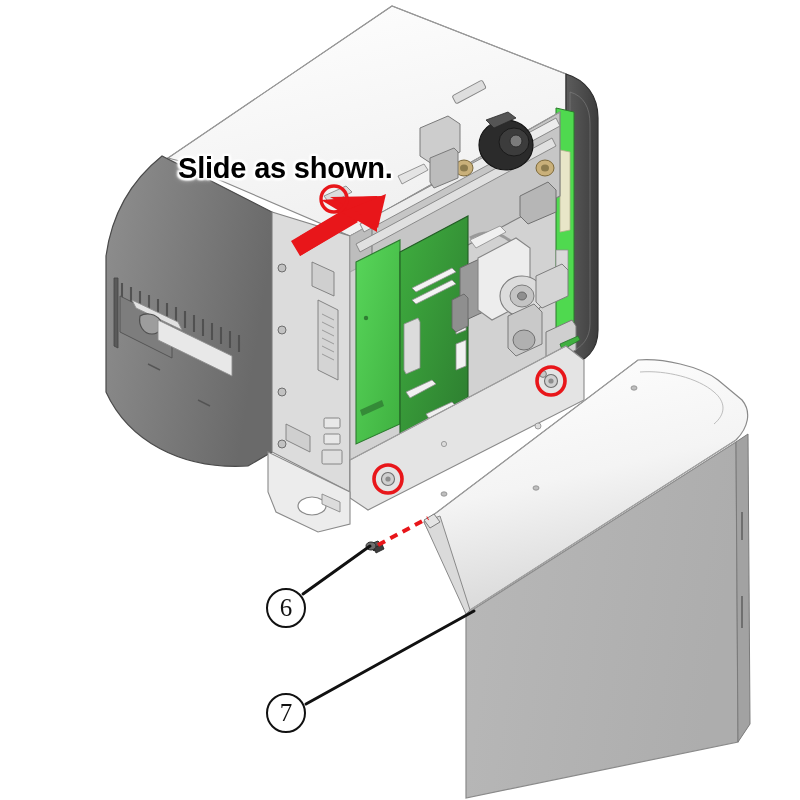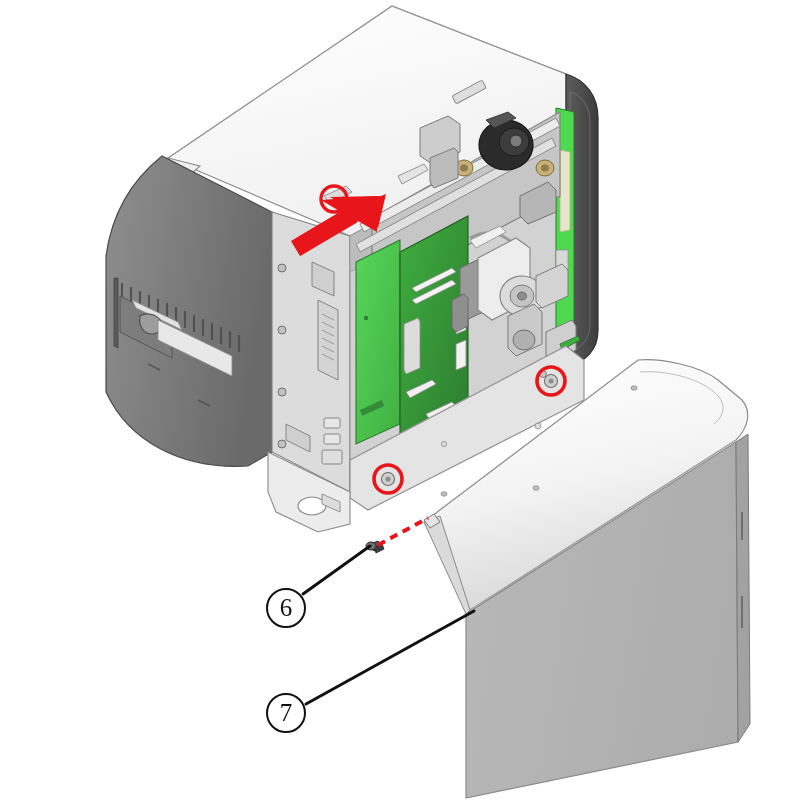--- a/index.html
+++ b/index.html
@@ -265,17 +265,18 @@
       <circle cx="551" cy="381" r="14" fill="none" stroke="#e8161a" stroke-width="3.6"></circle>
       <circle cx="388" cy="479" r="14" fill="none" stroke="#e8161a" stroke-width="3.6"></circle>
     </g>
 
     <g stroke="#111111" stroke-width="3" stroke-linecap="round">
       <line x1="303" y1="594" x2="370" y2="546"></line>
       <line x1="306" y1="704" x2="474" y2="611"></line>
     </g>
   </svg>
 
+  <div class="instr">Slide as shown.</div>
 
   <div class="callout-num" id="c6">6</div>
   <div class="callout-num" id="c7">7</div>
 
 </div>
 
 </body></html>

